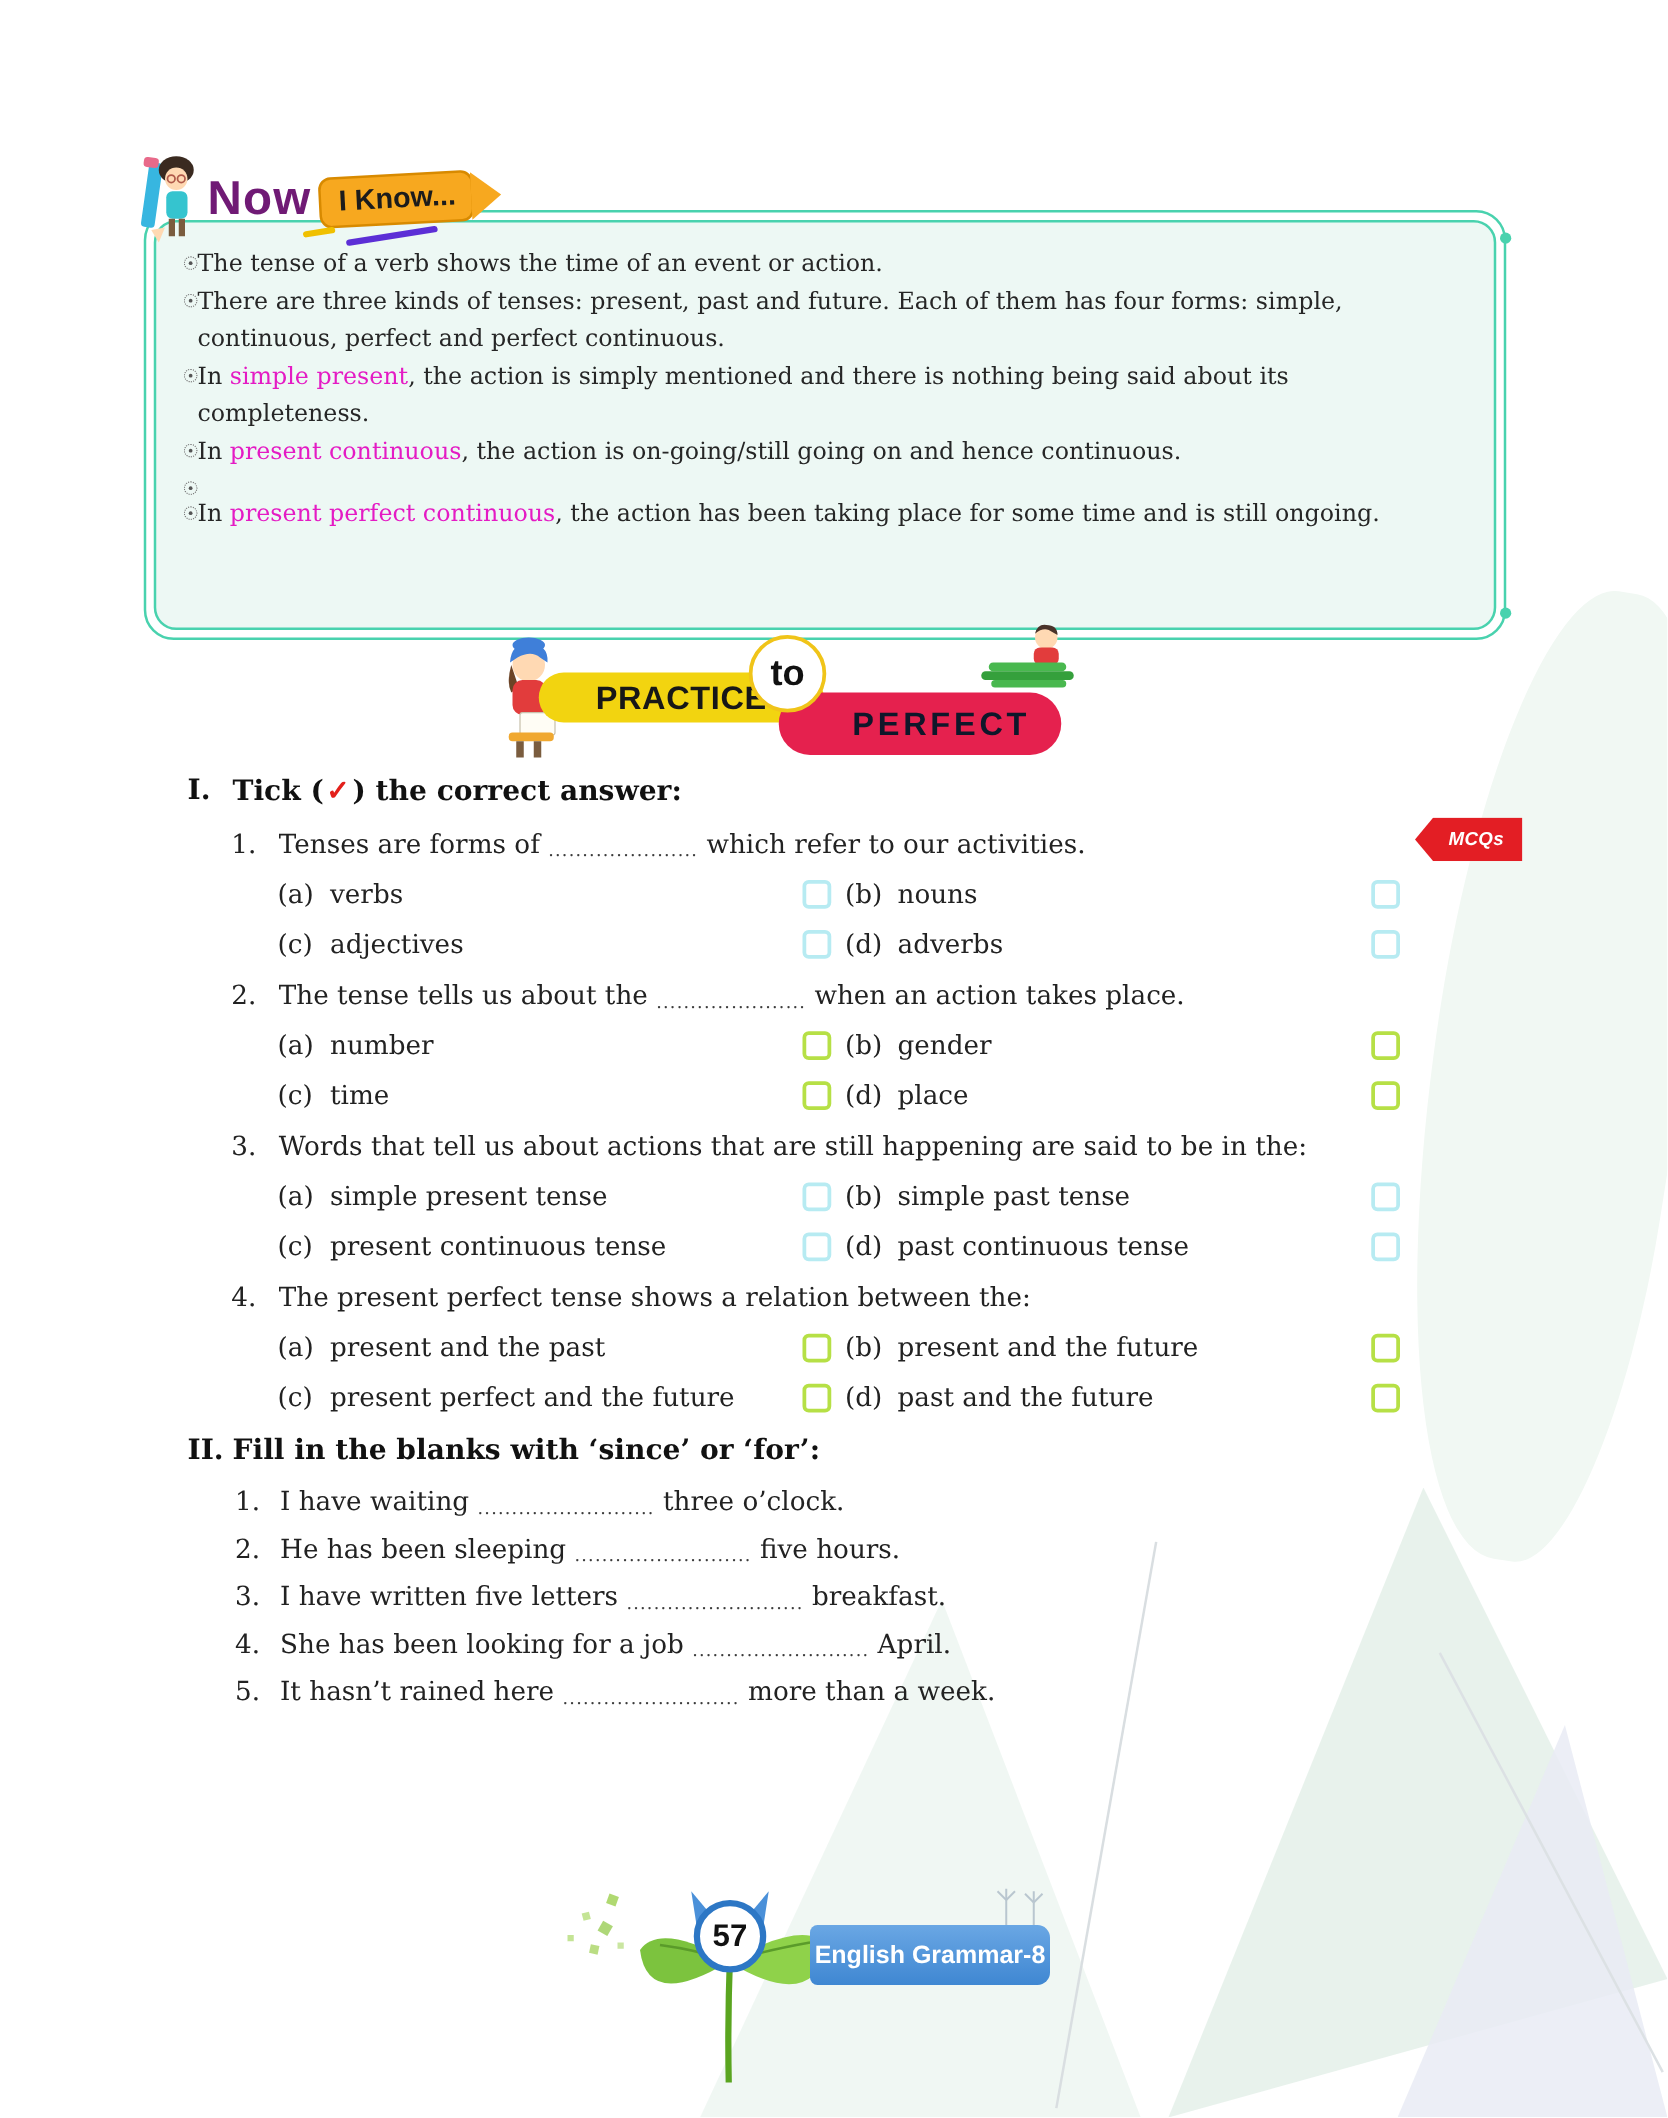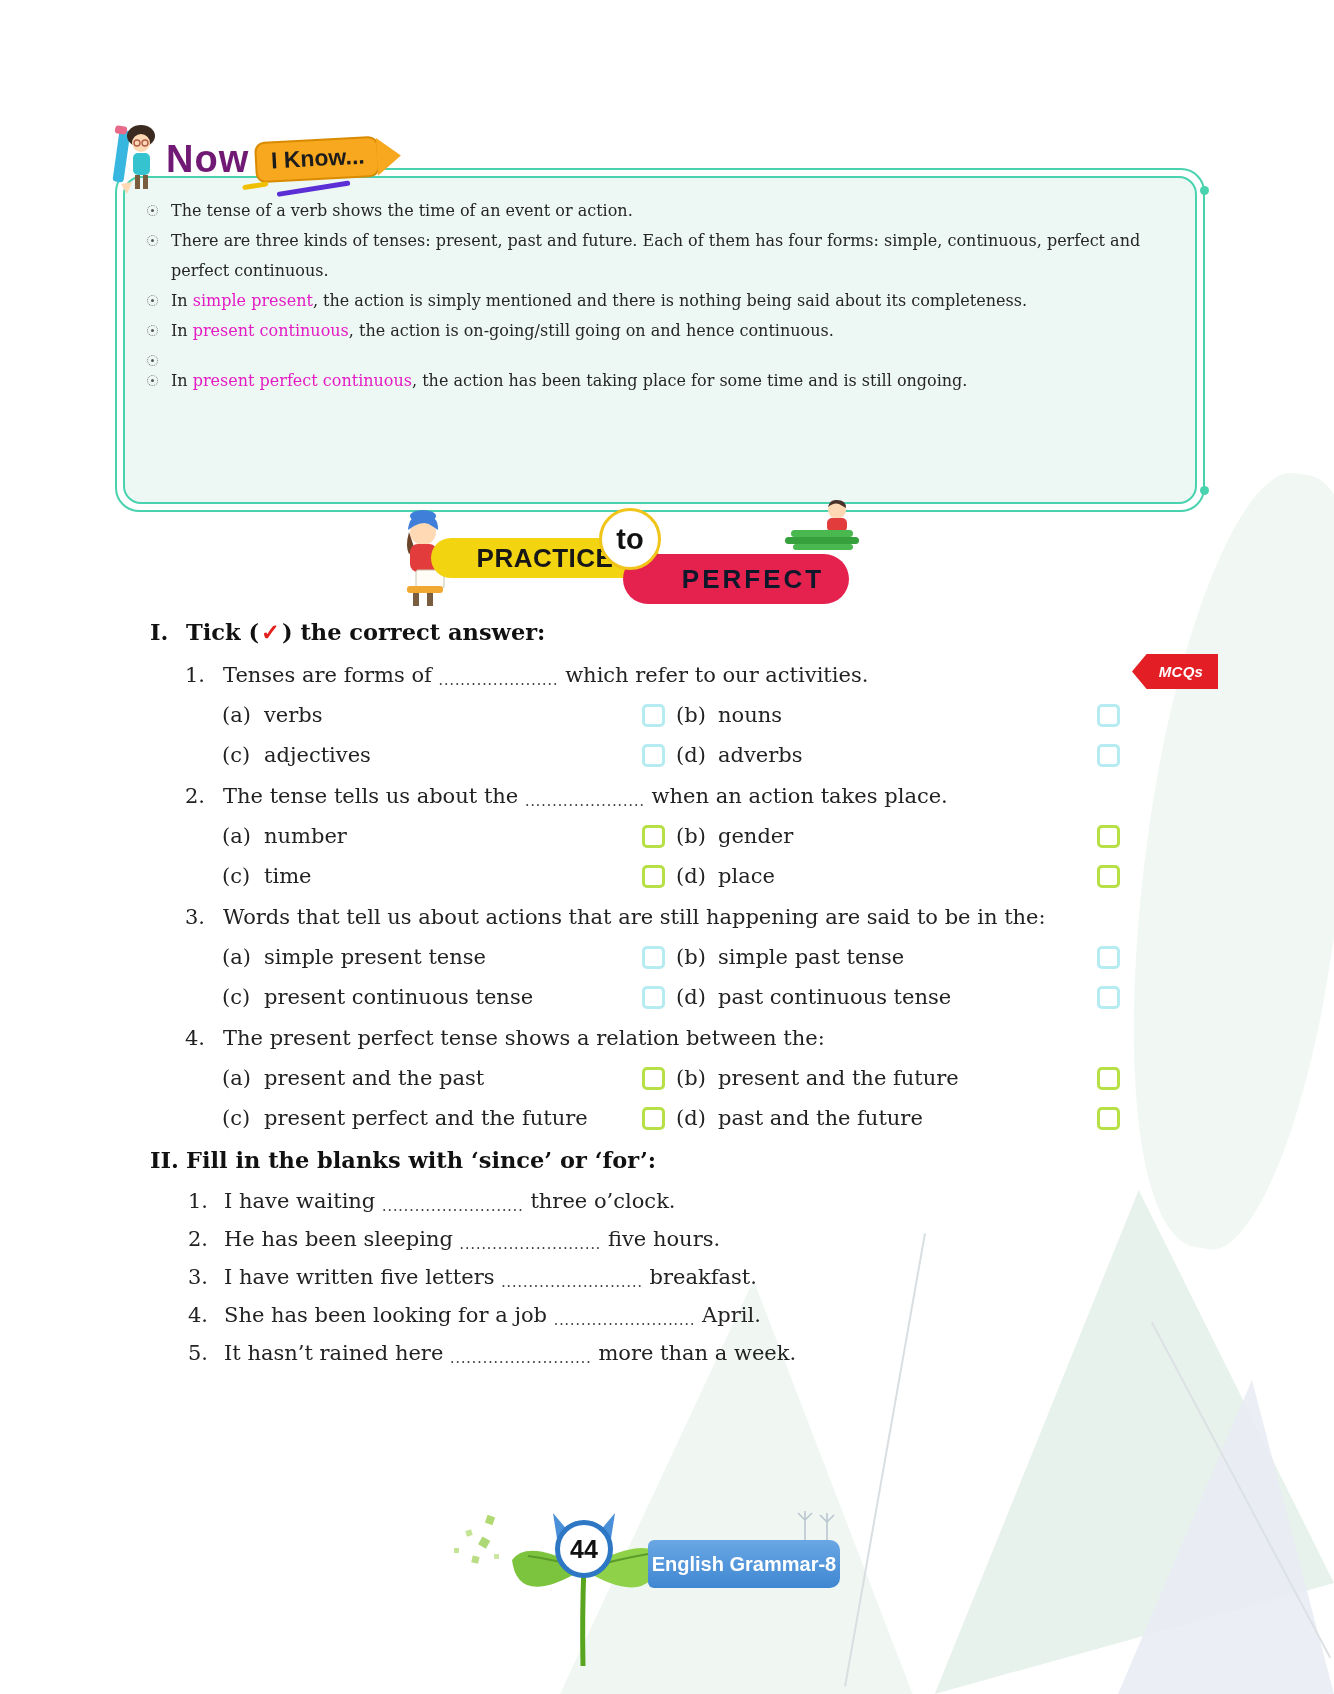--- a/index.html
+++ b/index.html
@@ -26,21 +26,21 @@
   .know-box { position:absolute; left:115px; top:168px; width:1090px; height:344px;
     border:2px solid #49d2ae; border-radius:24px; z-index:2; }
   .know-box .mask { position:absolute; left:-2px; top:-6px; width:238px; height:12px; background:#fff; }
   .know-inner { position:absolute; left:6px; top:6px; right:6px; bottom:6px;
     background:#edf8f4; border:2px solid #49d2ae; border-radius:18px;
     padding:18px 24px 8px 22px; }
   .know-dot { position:absolute; width:9px; height:9px; background:#49d2ae; border-radius:50%; }
   .kd1 { left:229px; top:-7px; } .kd2 { left:1083px; top:16px; } .kd3 { left:1083px; top:316px; }
 
   .know-bullets { list-style:none; }
-  .know-bullets li { display:flex; gap:13px; font-size:16px; line-height:30px; color:#262626; }
+  .know-bullets li { display:flex; font-size:19px; line-height:30px; color:#262626; }
   .bullet-glyph { flex:0 0 11px; width:11px; height:11px; border:1.5px dotted #7a7a7a;
     border-radius:50%; margin-top:9px; position:relative; }
   .bullet-glyph::after { content:''; position:absolute; left:3px; top:3px; width:3px; height:3px;
     background:#555; border-radius:50%; }
   .hl { color:#e41bc4; }
 
   
   .know-title { position:absolute; left:108px; top:122px; display:flex; align-items:center; z-index:5; }
   .now-word { font-family:"Liberation Sans", sans-serif; font-size:38px; font-weight:800;
     color:#701a75; letter-spacing:1px; margin:0 6px 0 4px;
@@ -397,20 +397,20 @@
     <path d="M117 15 L86 52 L110 60 Z" fill="#4a90d9"></path>
     <path d="M78 45 L94 45 L86 70 Z" fill="#1b3f7a"></path>
     <path d="M86 66 Q84 120 85 168" stroke="#5aa520" stroke-width="5" fill="none"></path>
     <path d="M84 70 Q30 40 14 62 Q20 110 84 72 Z" fill="#7cc33e"></path>
     <path d="M86 70 Q150 36 164 60 Q152 112 86 72 Z" fill="#8fd24a"></path>
     <path d="M30 58 Q60 62 82 70" stroke="#5a9b2a" stroke-width="2" fill="none"></path>
     <path d="M150 56 Q116 62 90 70" stroke="#5a9b2a" stroke-width="2" fill="none"></path>
   </svg>
 
   <div class="footer-el page-circle">
-    <span>44</span>
+    <span>57</span>
   </div>
 
   <div class="footer-el ribbon">
     <span>English Grammar-8</span>
   </div>
 
 </div>
 
 </body></html>

